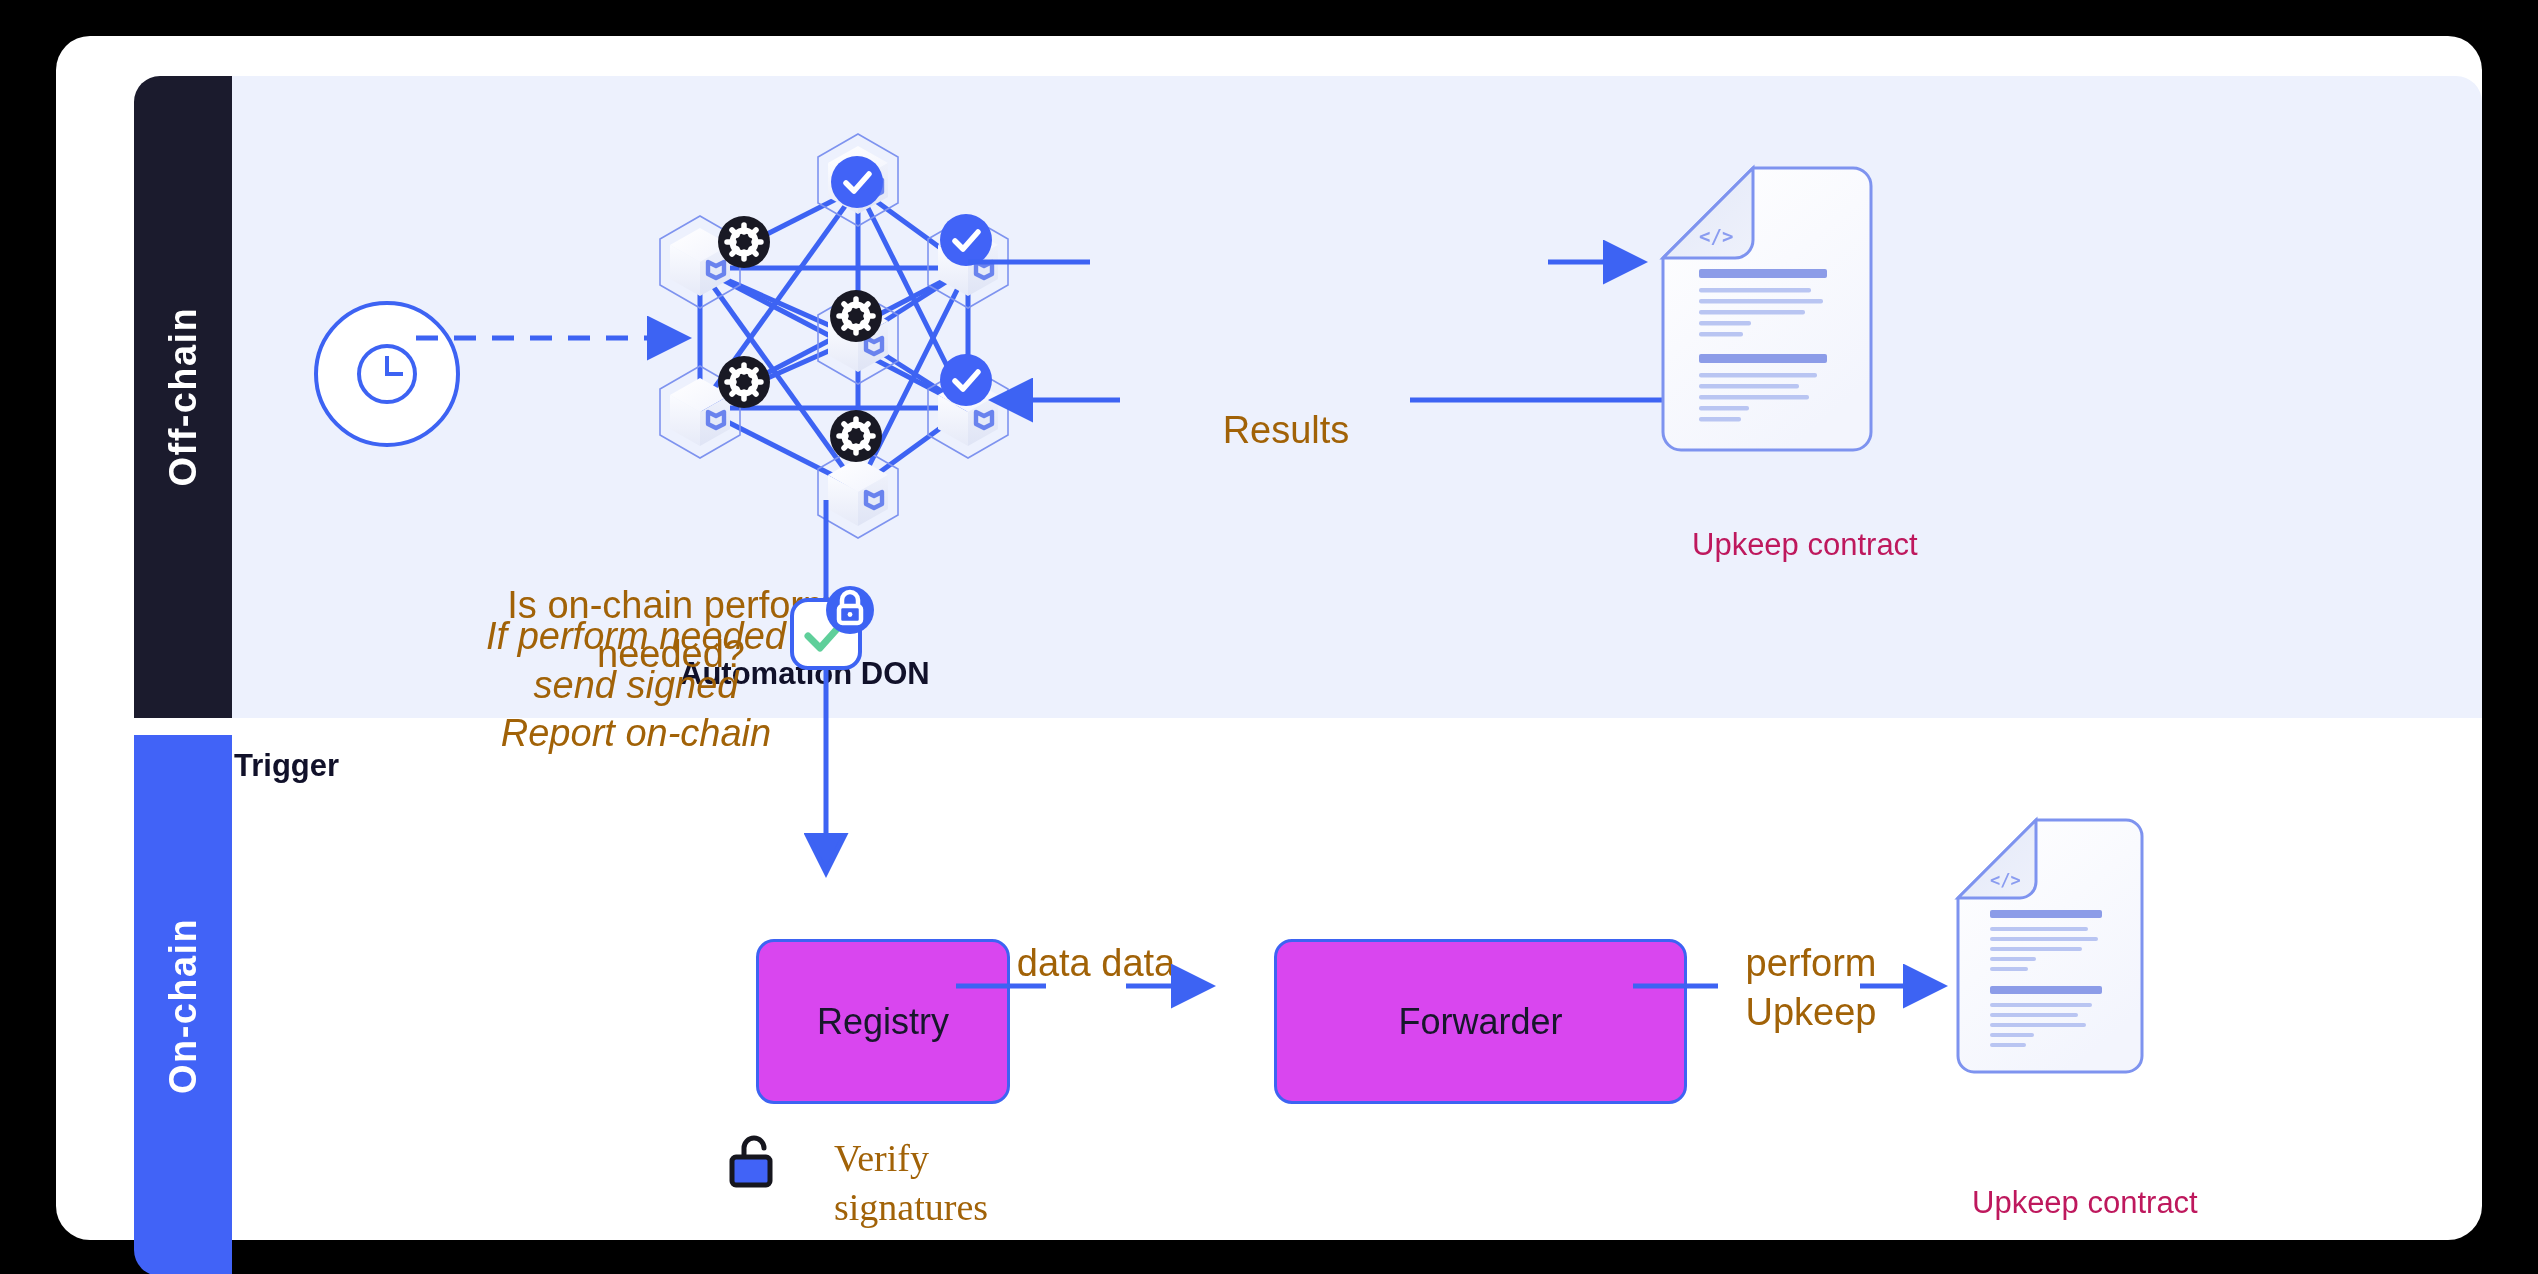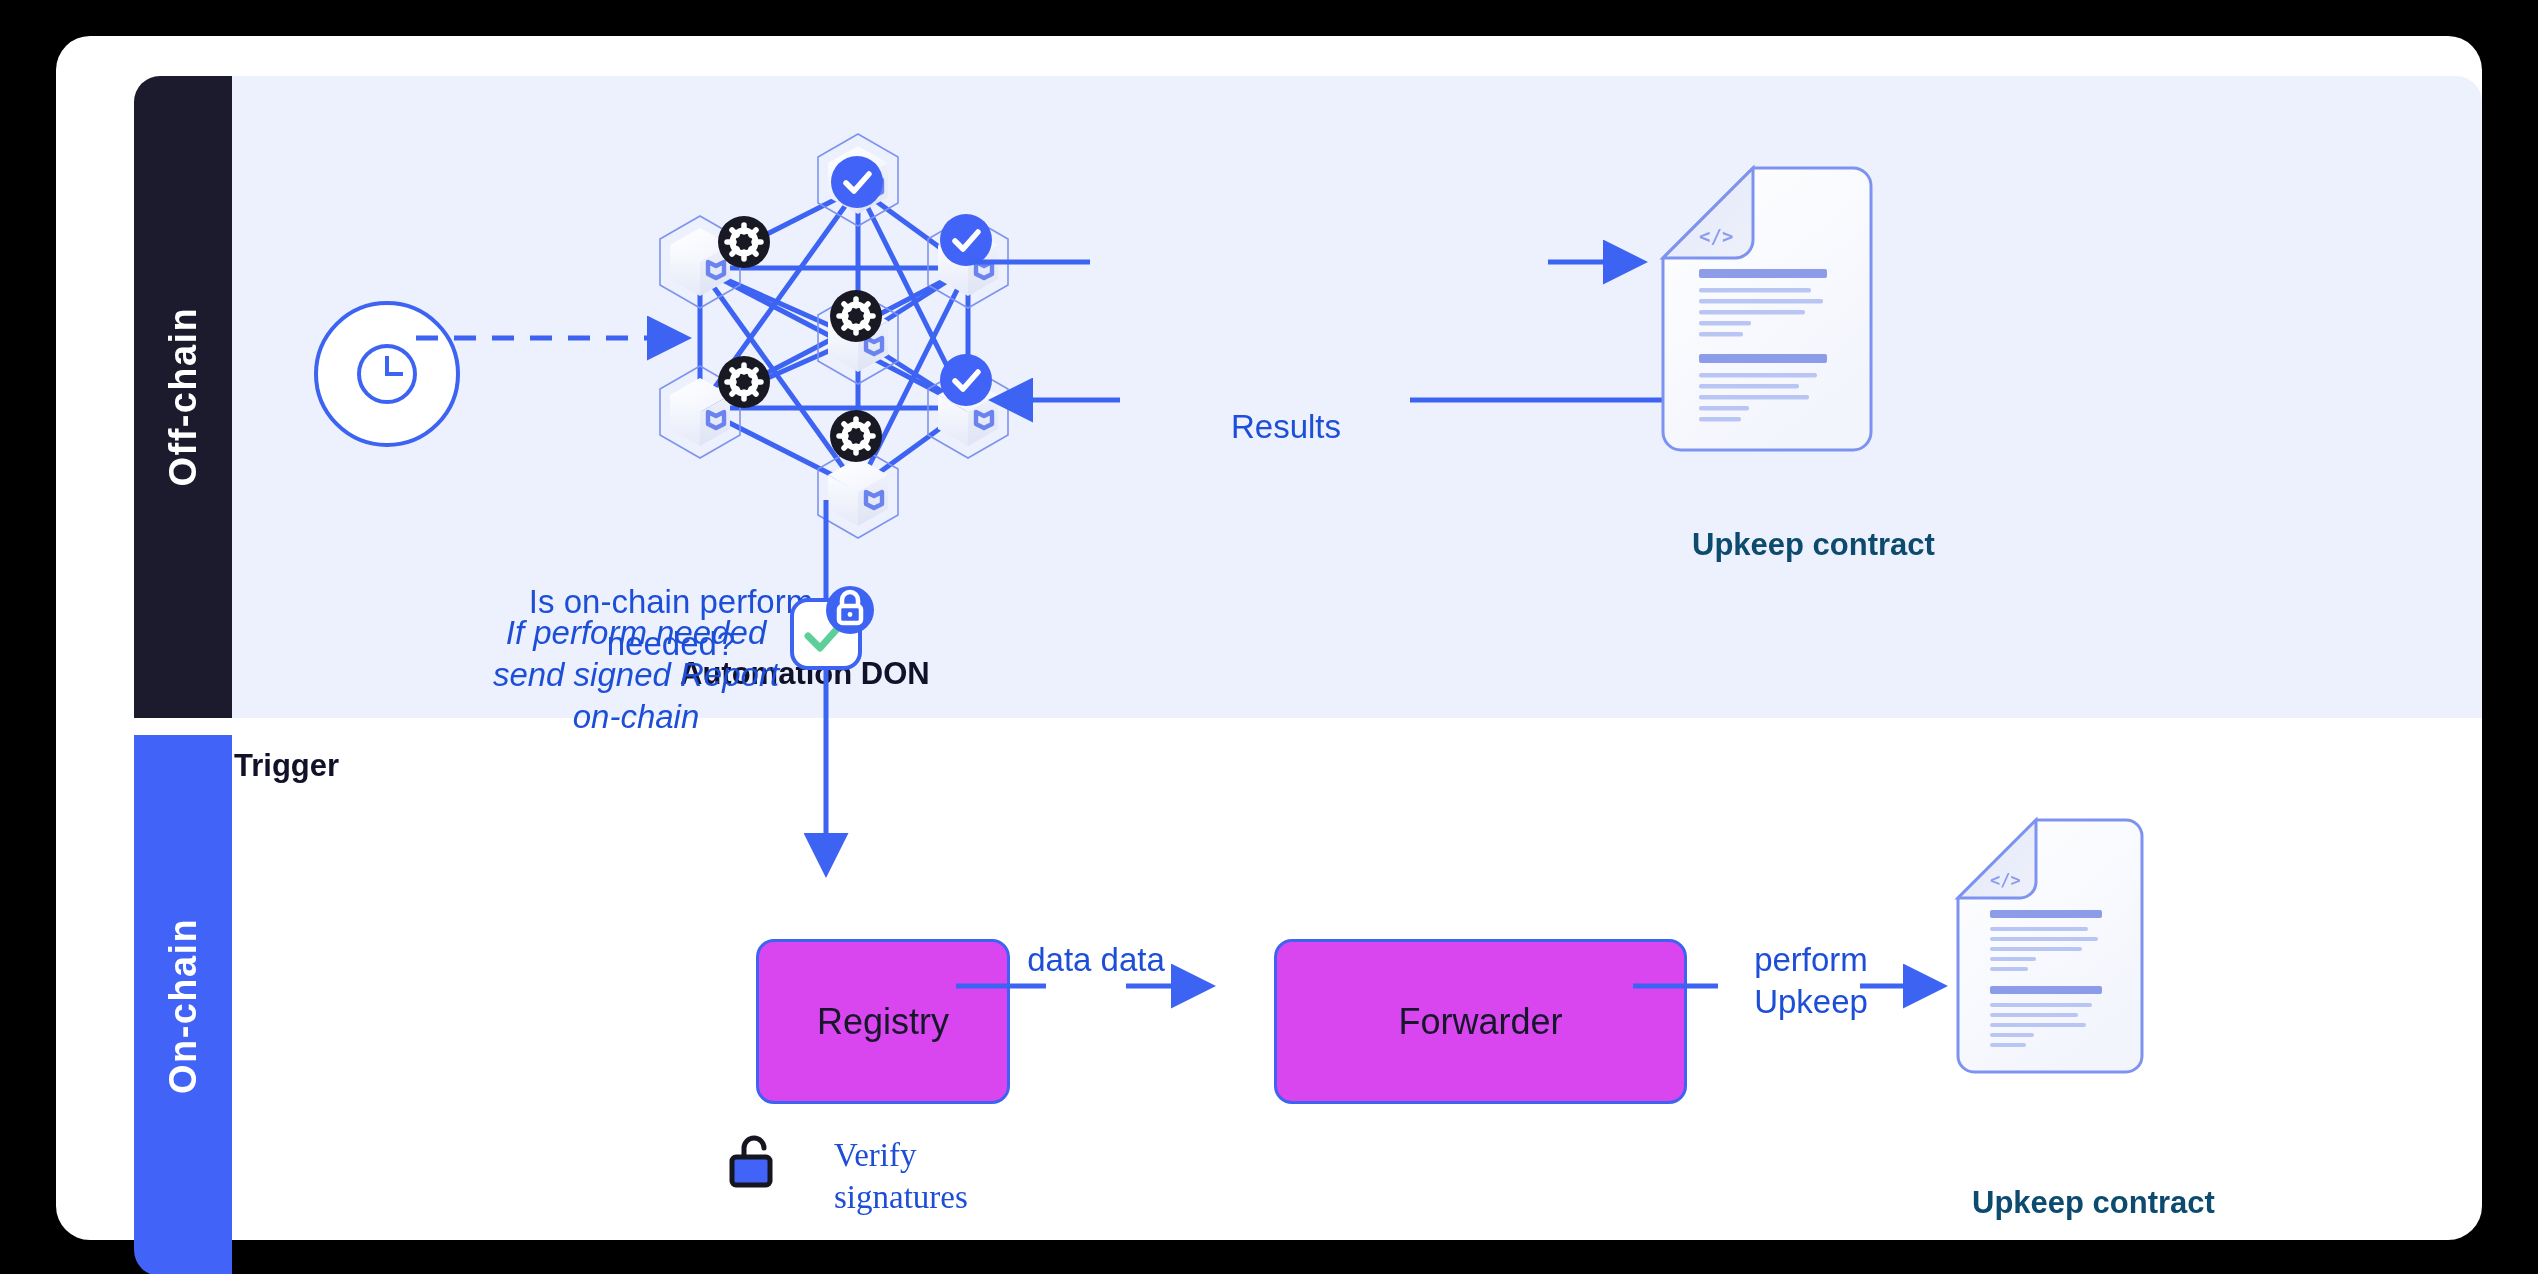--- a/index.html
+++ b/index.html
@@ -33,30 +33,30 @@
   .rail-offchain { left:78px; top:40px; height:642px; background:#1b1b2d; border-top-left-radius:26px; }
   .rail-onchain  { left:78px; top:699px; height:541px; background:#4163f7; border-bottom-left-radius:26px; }
   .rail-label {
     writing-mode:vertical-rl; transform:rotate(180deg);
     color:#ffffff; font-size:38px; font-weight:bold;
     letter-spacing:1.4px; white-space:nowrap;
   }
 
   
   .hdr { position:absolute; color:#11112a; font-size:31px; font-weight:bold; white-space:nowrap; }
-  .ann { position:absolute; color:#1d4ed8; font-size:33px; line-height:1.28; text-align:center; }
+  .ann { position:absolute; color:#a16207; font-size:38px; line-height:1.28; text-align:center; }
   .boxlabel { color:#17172b; font-size:36px; }
 
   
   .trigger-circle {
     position:absolute; left:258px; top:265px; width:146px; height:146px;
     border:4px solid #3d63f3; border-radius:50%; background:#ffffff;
   }
   .trigger-clock { position:absolute; left:300px; top:307px; width:62px; height:62px; }
-  .doc-label { position:absolute; color:#0c4a6e; font-size:31px; font-weight:bold; white-space:nowrap; }
+  .doc-label { position:absolute; color:#be185d; font-size:31px; font-weight:normal; white-space:nowrap; }
 
   
   .obox {
     position:absolute; background:#d946ef;
     border:3px solid #3d63f3; border-radius:18px;
     display:flex; align-items:center; justify-content:center;
   }
   #registry-box  { left:700px; top:903px; width:254px; height:165px; }
   #forwarder-box { left:1218px; top:903px; width:413px; height:165px; }
 

